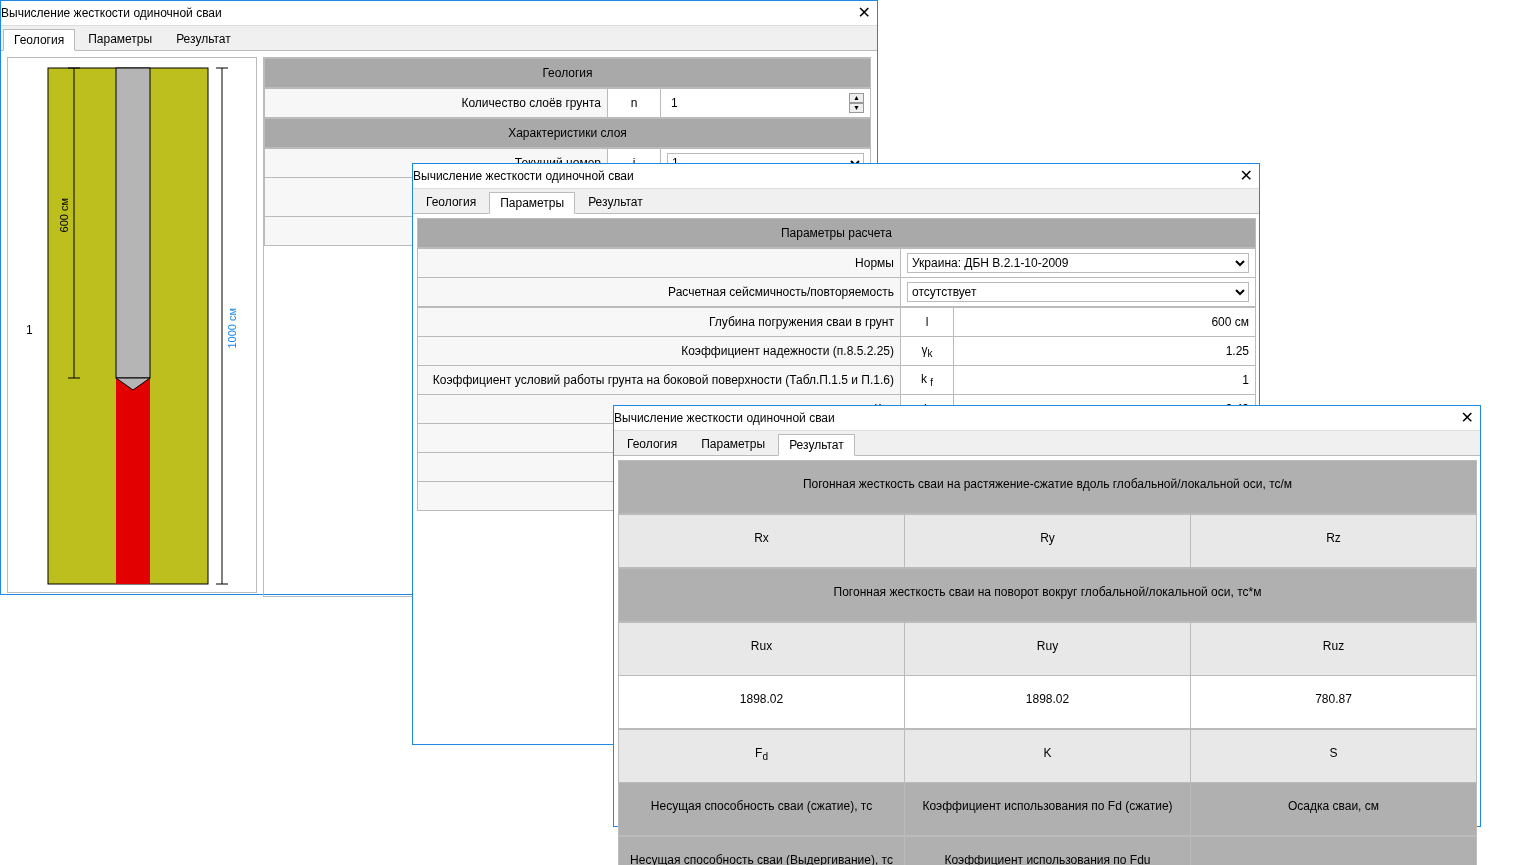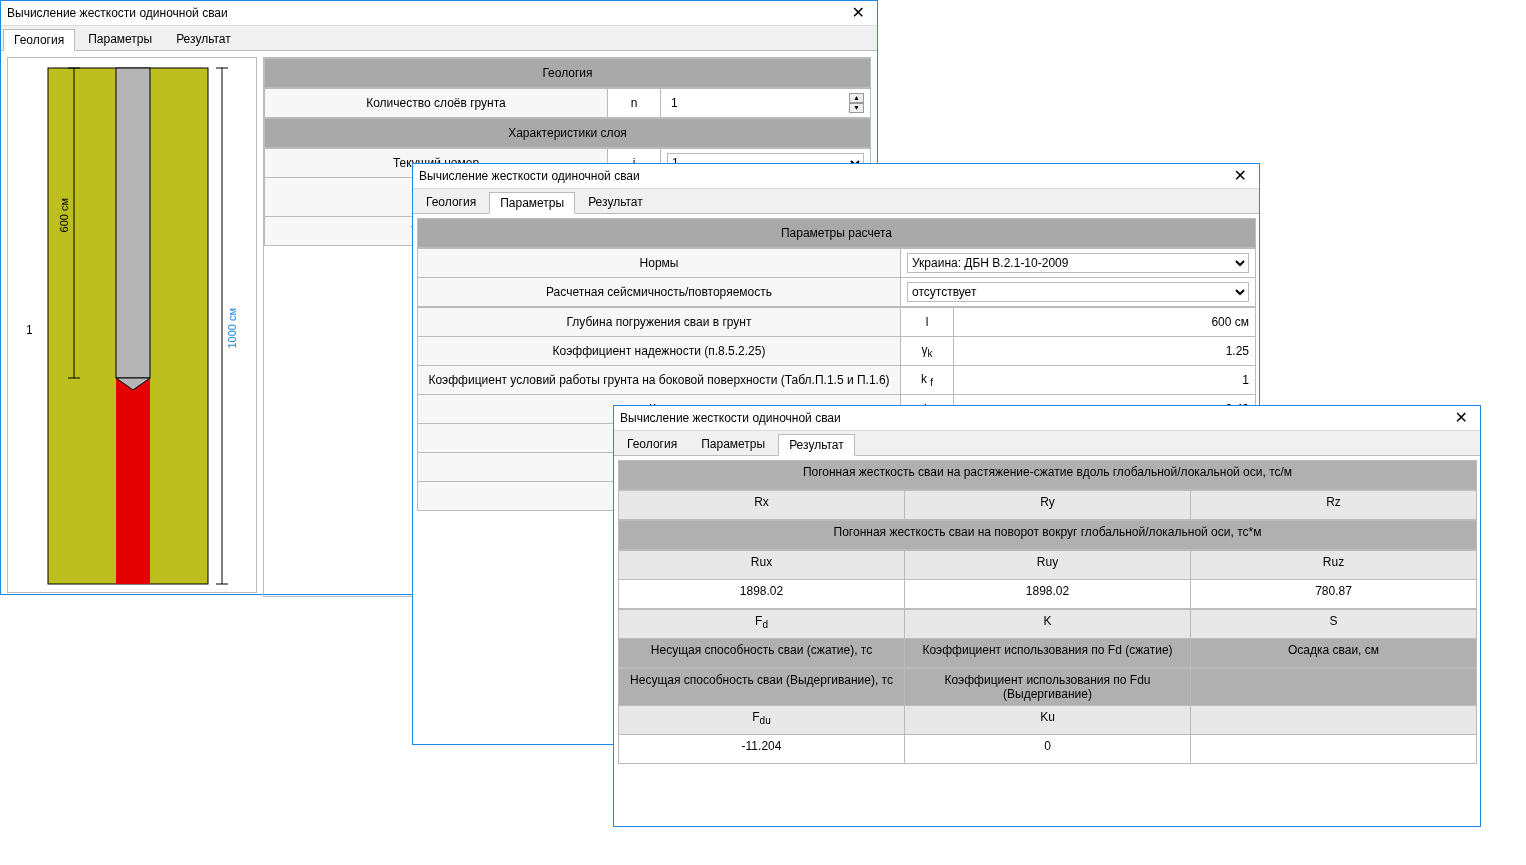--- a/index.html
+++ b/index.html
@@ -1,42 +1,42 @@
 <!DOCTYPE html>
 <html><head>
 <meta charset="utf-8">
 <style>
 body{margin:0;font-family:"Segoe UI",Tahoma,sans-serif;font-size:12px;background:#fff;color:#000;position:relative;width:1526px;height:865px;overflow:hidden}
 .win{position:absolute;background:#fff;border:1px solid #1e88e5}
-.titlebar{display:flex;align-items:center;justify-content:space-between;background:#fff;height:24px;padding:0 6px;border-bottom:1px solid #ddd}
+.titlebar{display:flex;align-items:center;justify-content:space-between;background:#fff;height:24px;padding:0 0;border-bottom:1px solid #ddd}
 .titlebar .ttxt{flex:1;font-size:12px}
 .titlebar .close{font-size:16px;line-height:1;padding:0 6px;cursor:default}
 .tabrow{display:flex;background:#f0f0f0;border-bottom:1px solid #bbb;font-size:12px}
 .tab{padding:3px 10px;border:1px solid transparent;margin-top:2px;margin-left:2px;cursor:default}
 .tab.active{background:#fff;border:1px solid #bbb;border-bottom:1px solid #fff;position:relative;top:1px}
 .pane{display:flex;padding:6px;gap:6px}
 .dia{border:1px solid #bbb;background:#fff;position:relative}
 .tbl{display:table;width:100%;border-collapse:collapse}
 .tbl .row{display:table-row}
 .tbl .cell{display:table-cell;border:1px solid #bbb;padding:3px 6px;vertical-align:middle;height:22px}
 .ghead{background:#a9a9a9;text-align:center;font-weight:normal}
-.label{text-align:center;background:#f7f7f7}
+.label{text-align:right;background:#f7f7f7}
 .sym{text-align:center;width:40px;background:#fff}
 .val{background:#fff}
 .val input{width:100%;border:none;font:inherit;text-align:right;background:transparent;outline:none}
 .swatch{display:inline-block;width:180px;height:16px;background:#bdbf1f;border:1px solid #999;vertical-align:middle}
 .spin{display:inline-flex;align-items:center;width:100%}
 .spin input{flex:1;border:none;font:inherit;text-align:left;background:transparent;outline:none;padding-left:4px}
 .spinbtn{width:15px;text-align:center;display:flex;flex-direction:column}
 .spinbtn span{font-size:7px;border:1px solid #999;line-height:8px;background:#eee;cursor:default}
 select{width:100%;border:1px solid #bbb;font:inherit;height:20px;background:#fff}
 .disabled{color:#999}
 .res-tbl{display:table;width:100%;border-collapse:collapse;table-layout:fixed}
 .res-tbl .rrow{display:table-row}
-.res-tbl .rcell{display:table-cell;border:1px solid #bbb;padding:4px 6px;text-align:center;height:20px}
+.res-tbl .rcell{display:table-cell;border:1px solid #bbb;padding:16px 6px;text-align:center;height:20px}
 .rhead{background:#b0b0b0}
 .rsubhead{background:#e8e8e8}
 .rval{background:#fff}
 .sub{font-size:10px;vertical-align:sub}
 .dimv{position:absolute;color:#1e88e5;font-size:11px;writing-mode:vertical-rl;transform:rotate(180deg)}
 </style>
 </head>
 <body>
 
 <div class="win" style="left:0;top:0;width:876px;height:593px">

